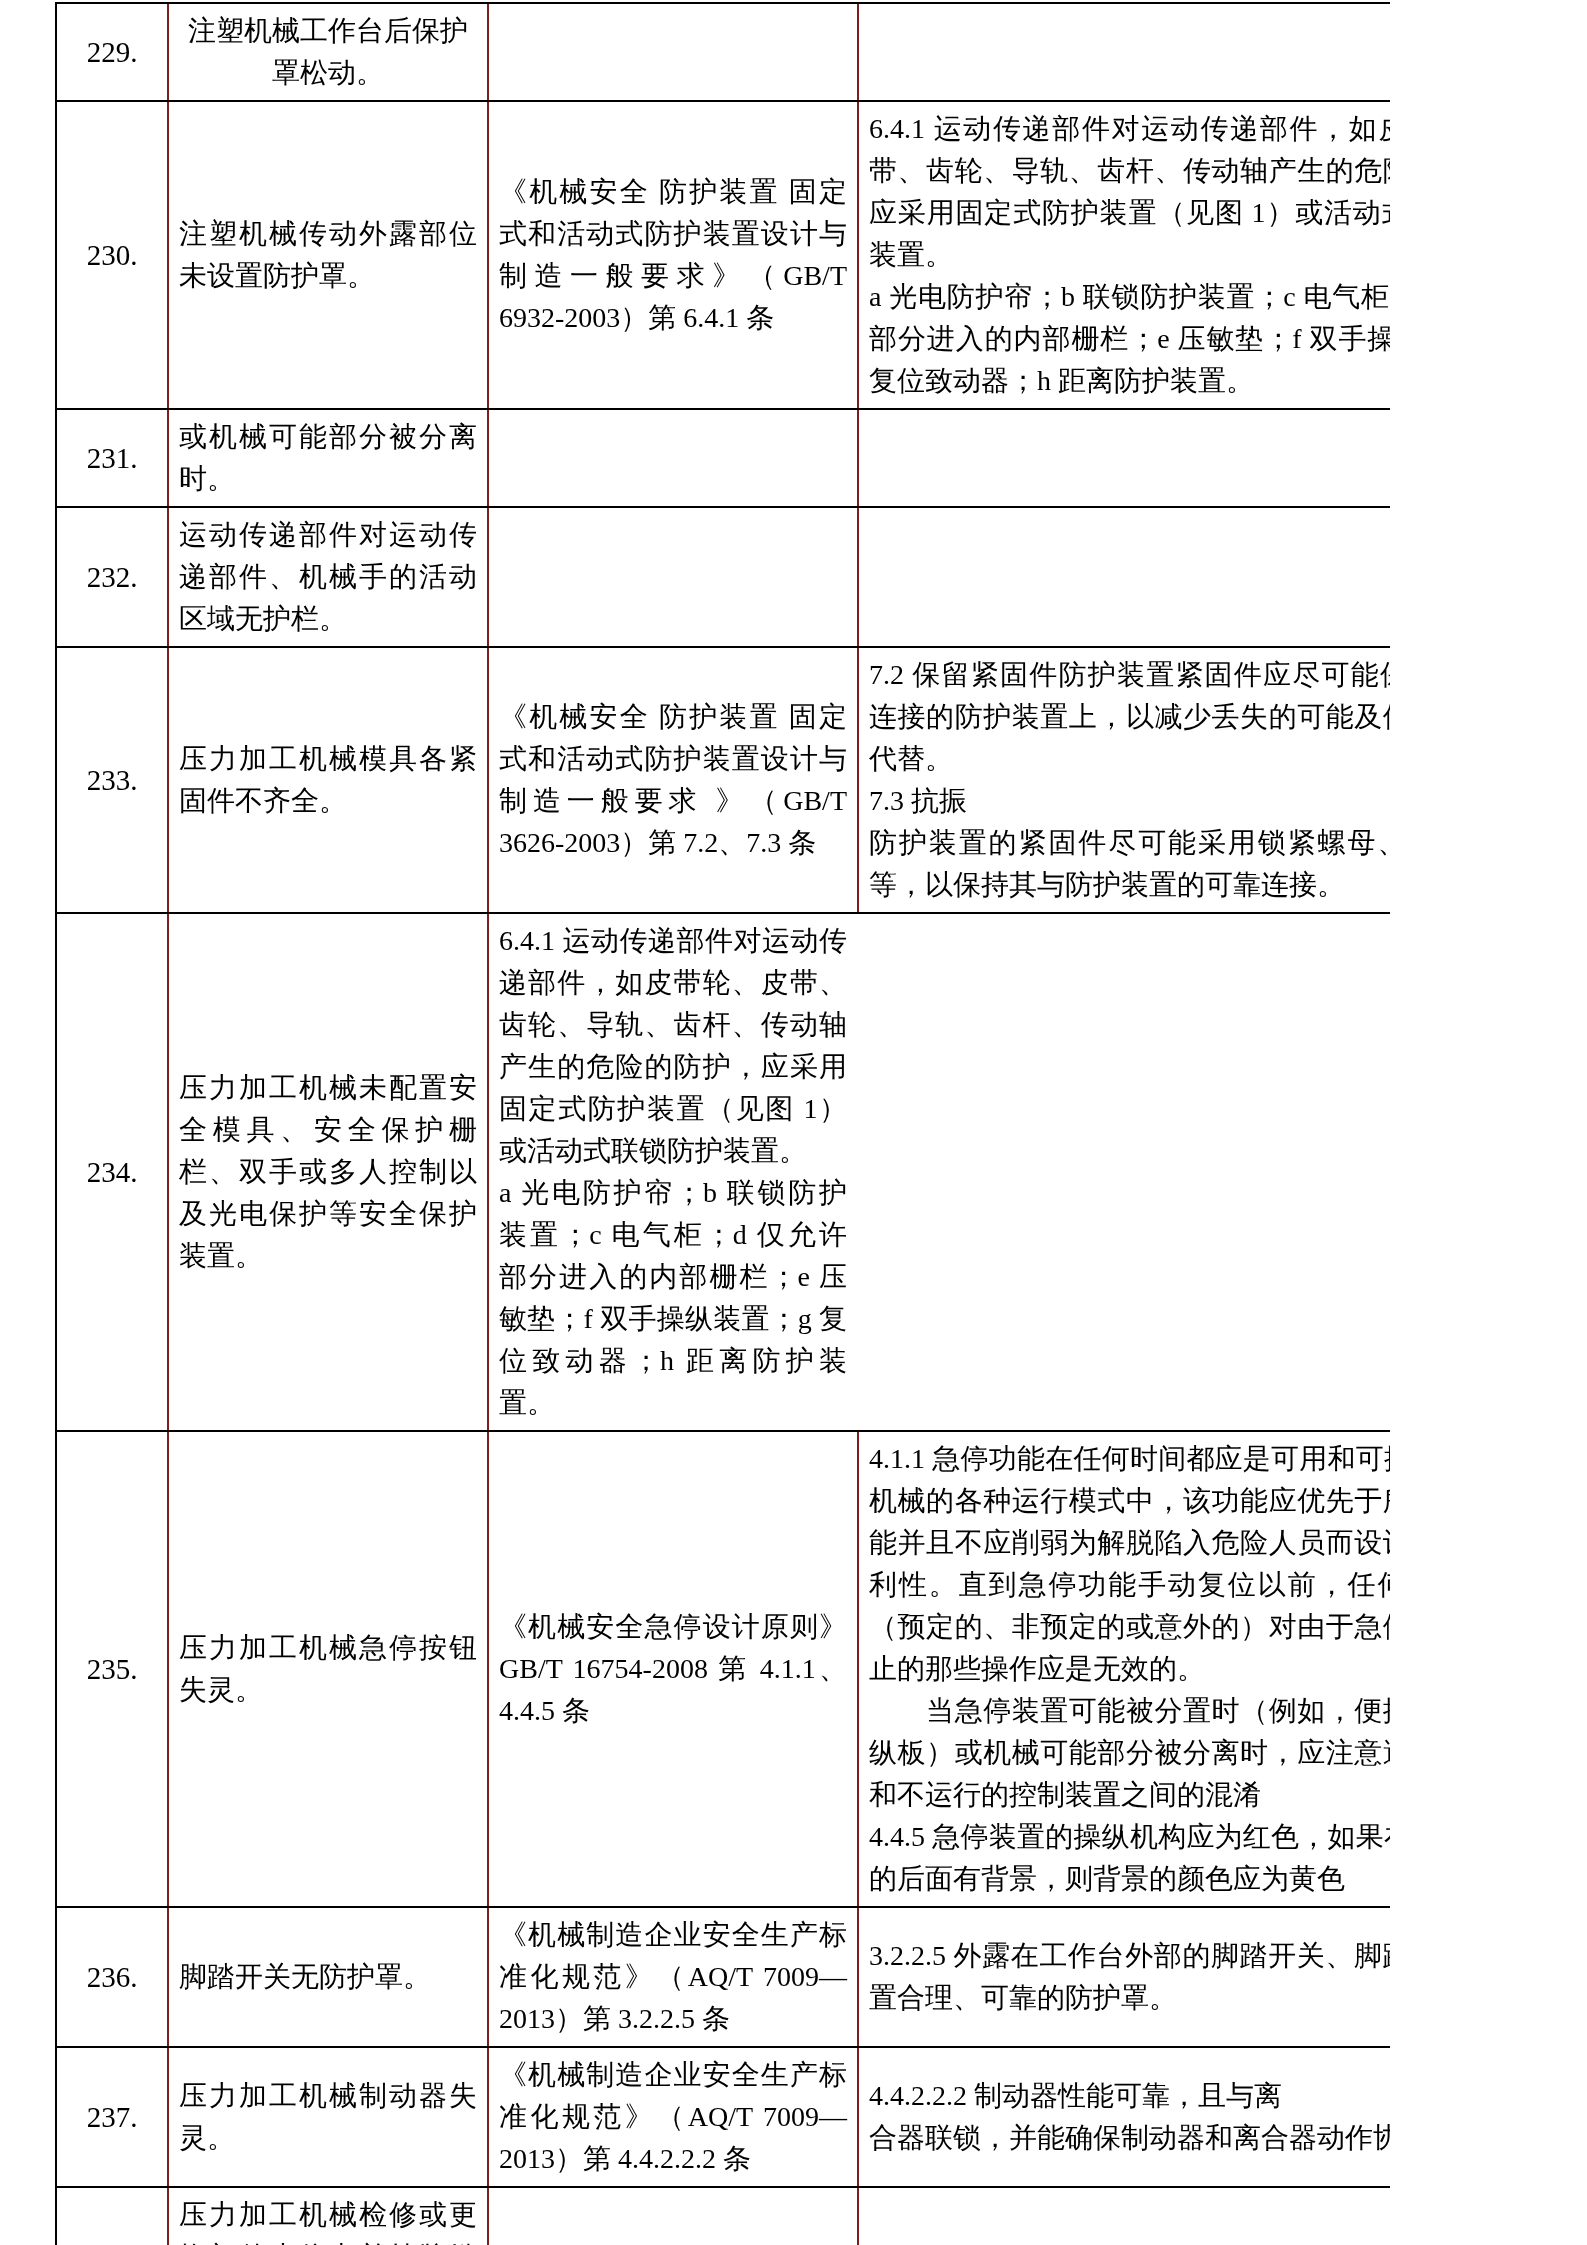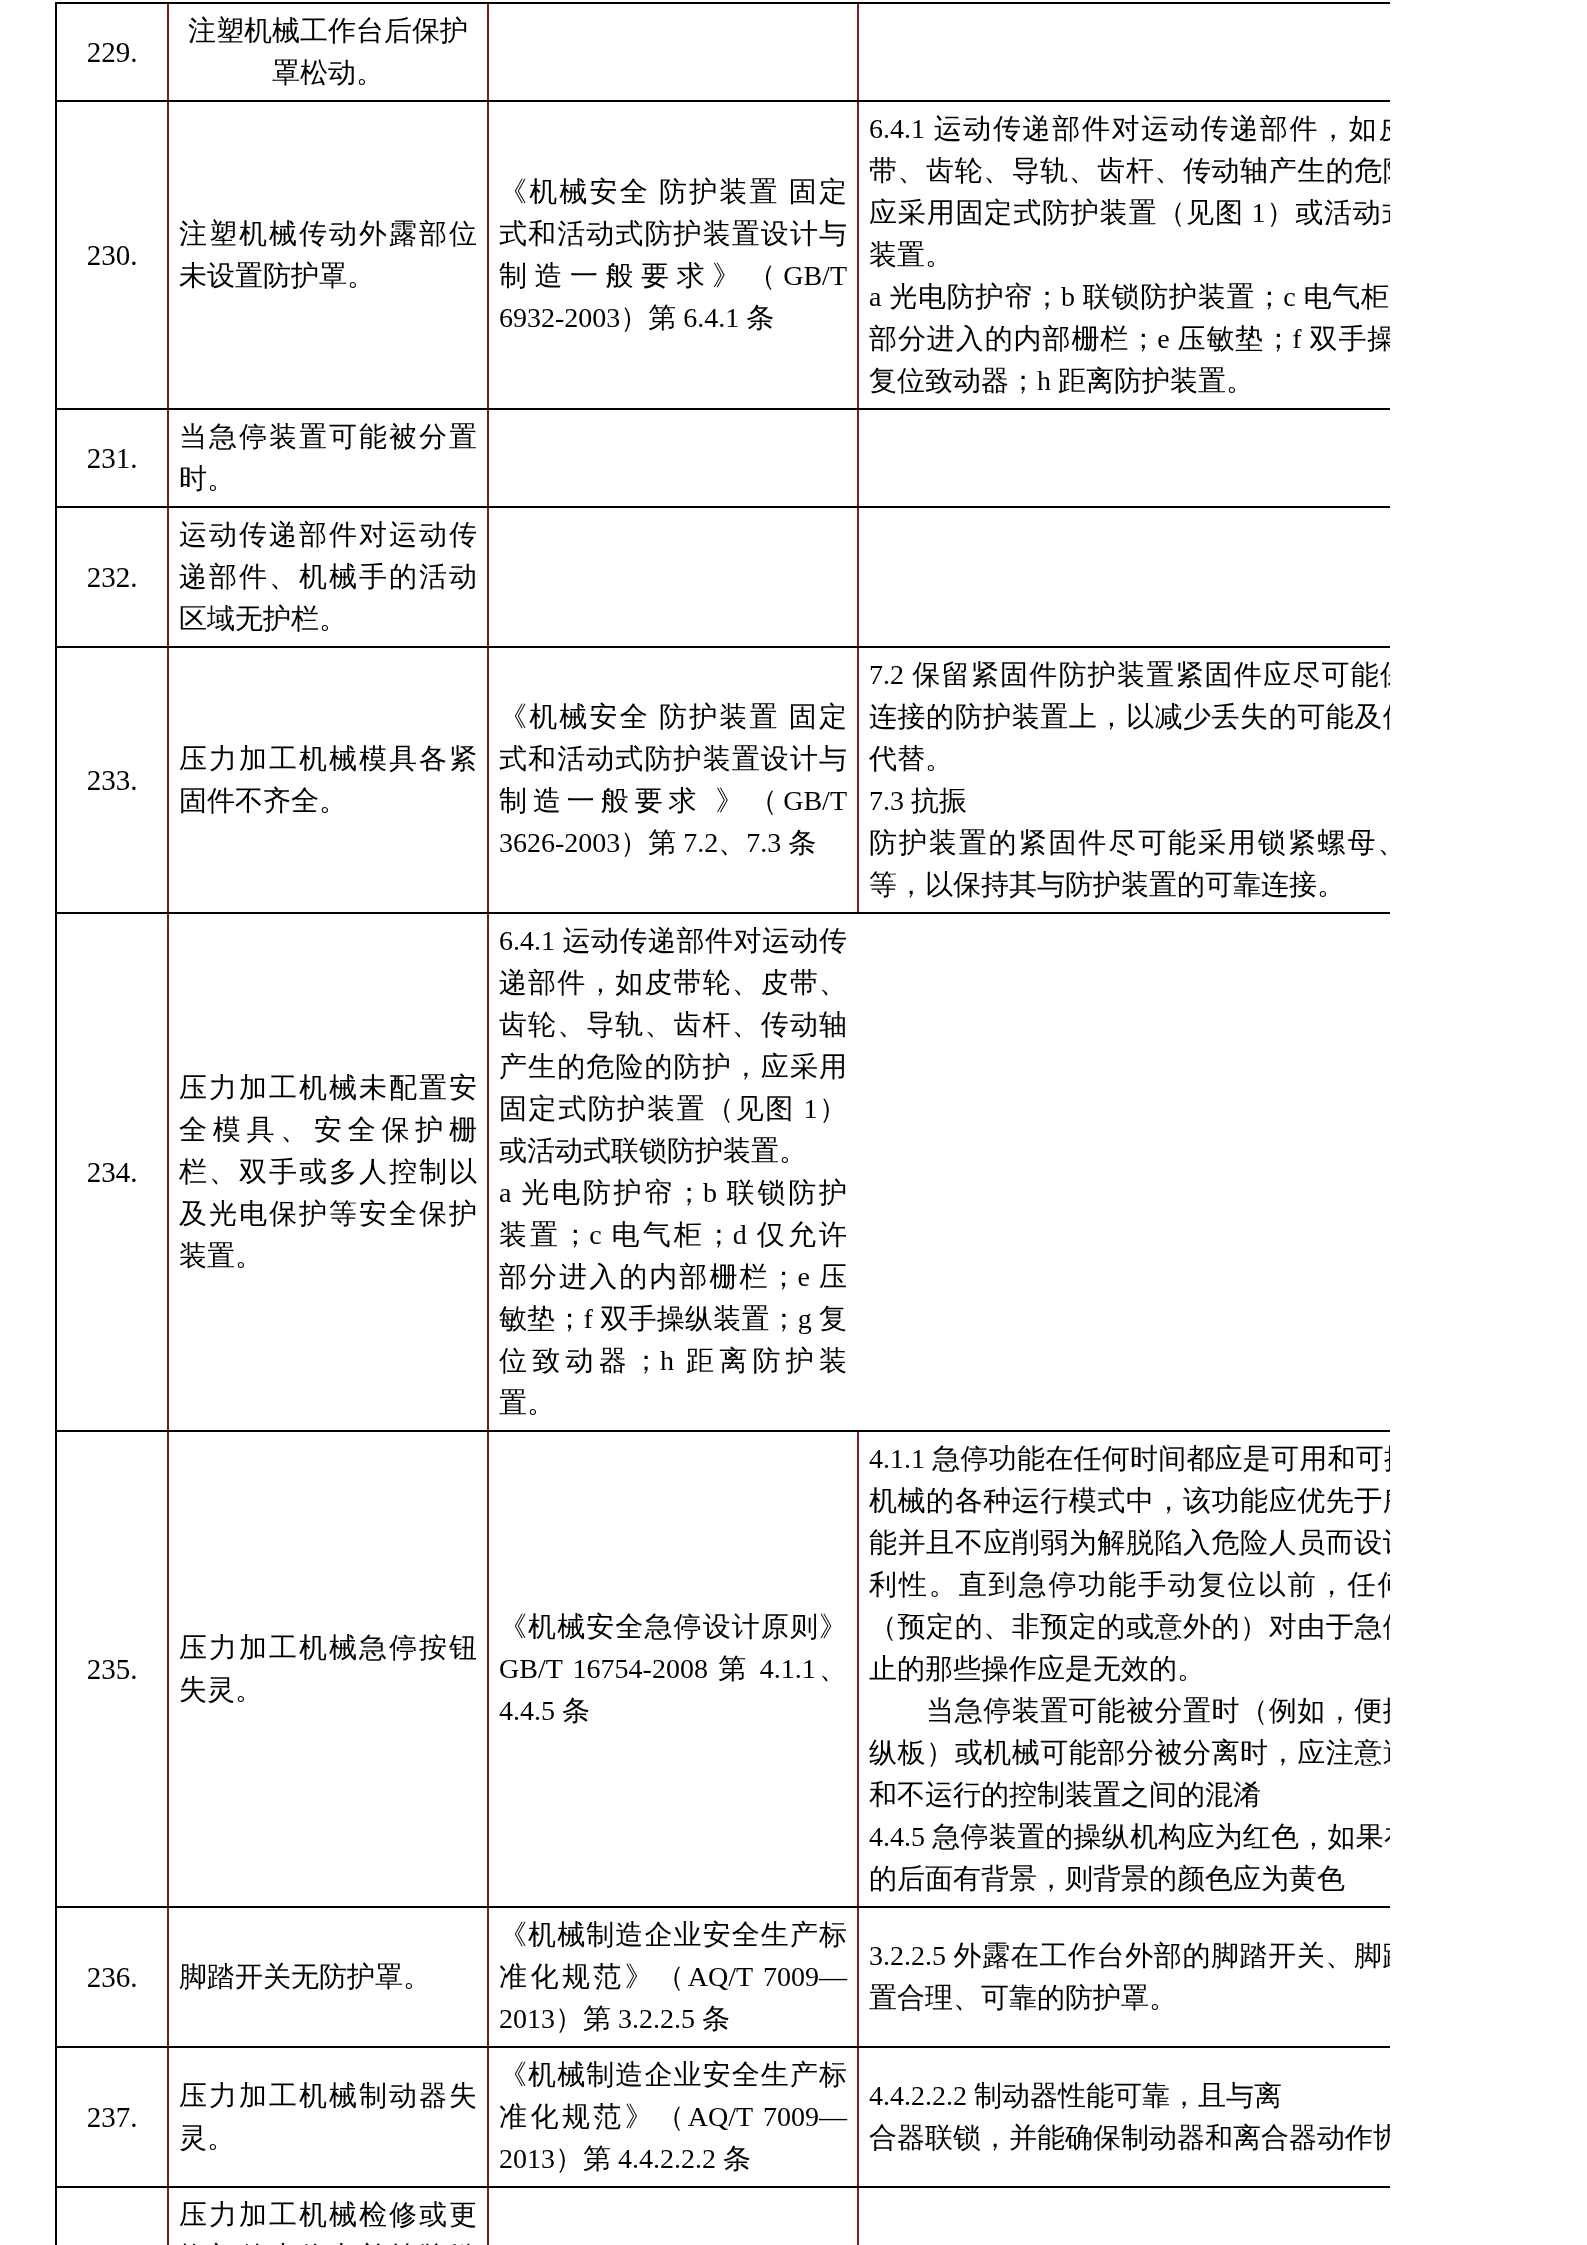--- a/index.html
+++ b/index.html
@@ -105,21 +105,21 @@
 a 光电防护帘；b 联锁防护装置；c 电气柜；d 仅允许部分进入的内部栅栏；e 压敏垫；f 双手操纵装置；g 复位致动器；h 距离防护装置。</div>
         </div>
       <span class="pmark" style="top:8px">↵</span>
     </div>
 
     <div class="row r2">
       <div class="cell c1">
           <span class="num">231.</span>
         </div>
       <div class="cell c2">
-          <div class="txt">当急停装置可能被分置时。</div>
+          <div class="txt">或机械可能部分被分离时。</div>
         </div>
       <div class="cell c3">
           <div class="txt"></div>
         </div>
       <div class="cell c4">
           <div class="txt"></div>
         </div>
     </div>
 
     <div class="row r3">

